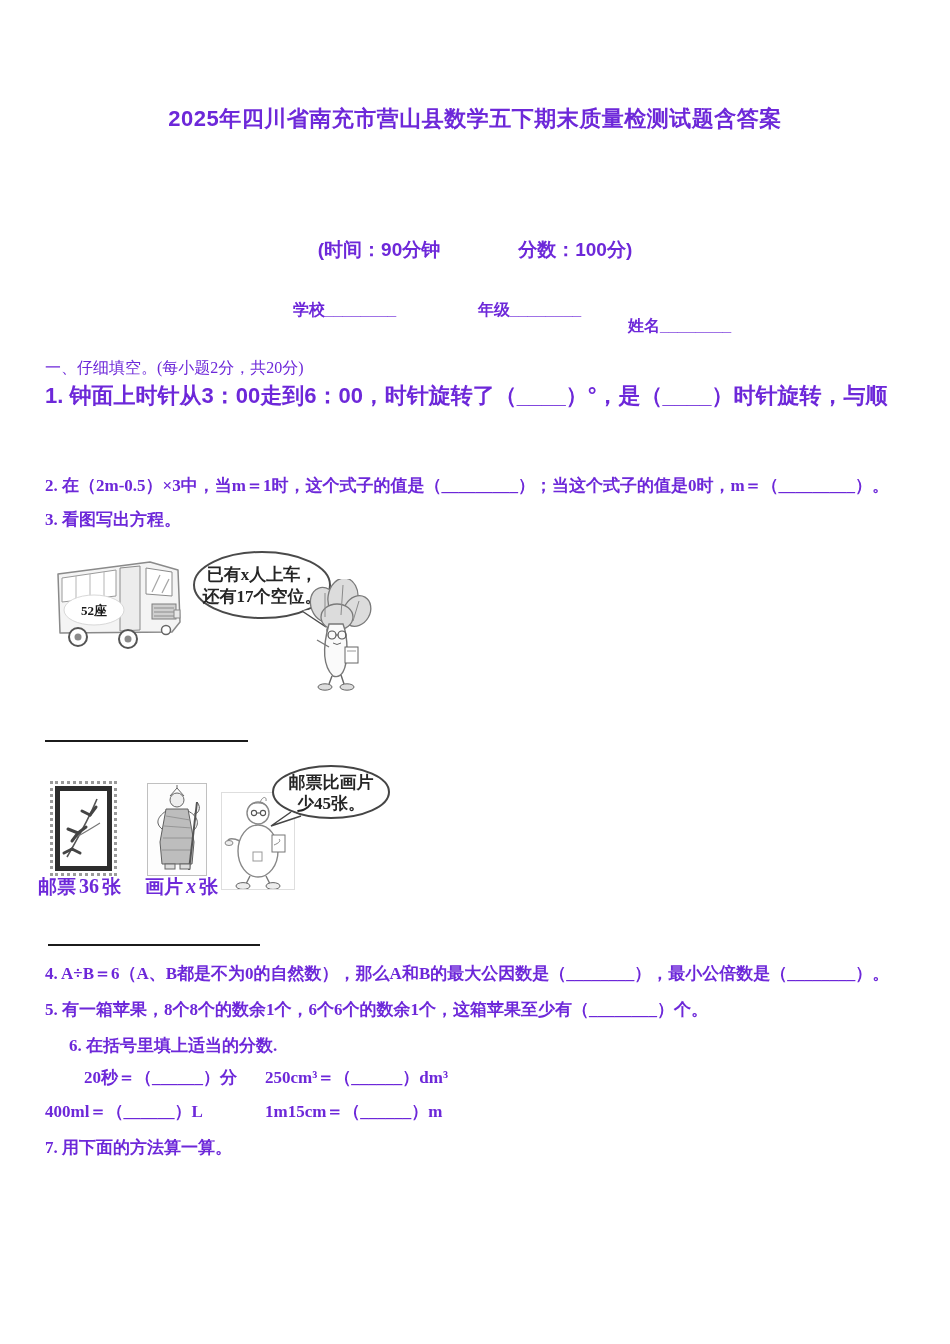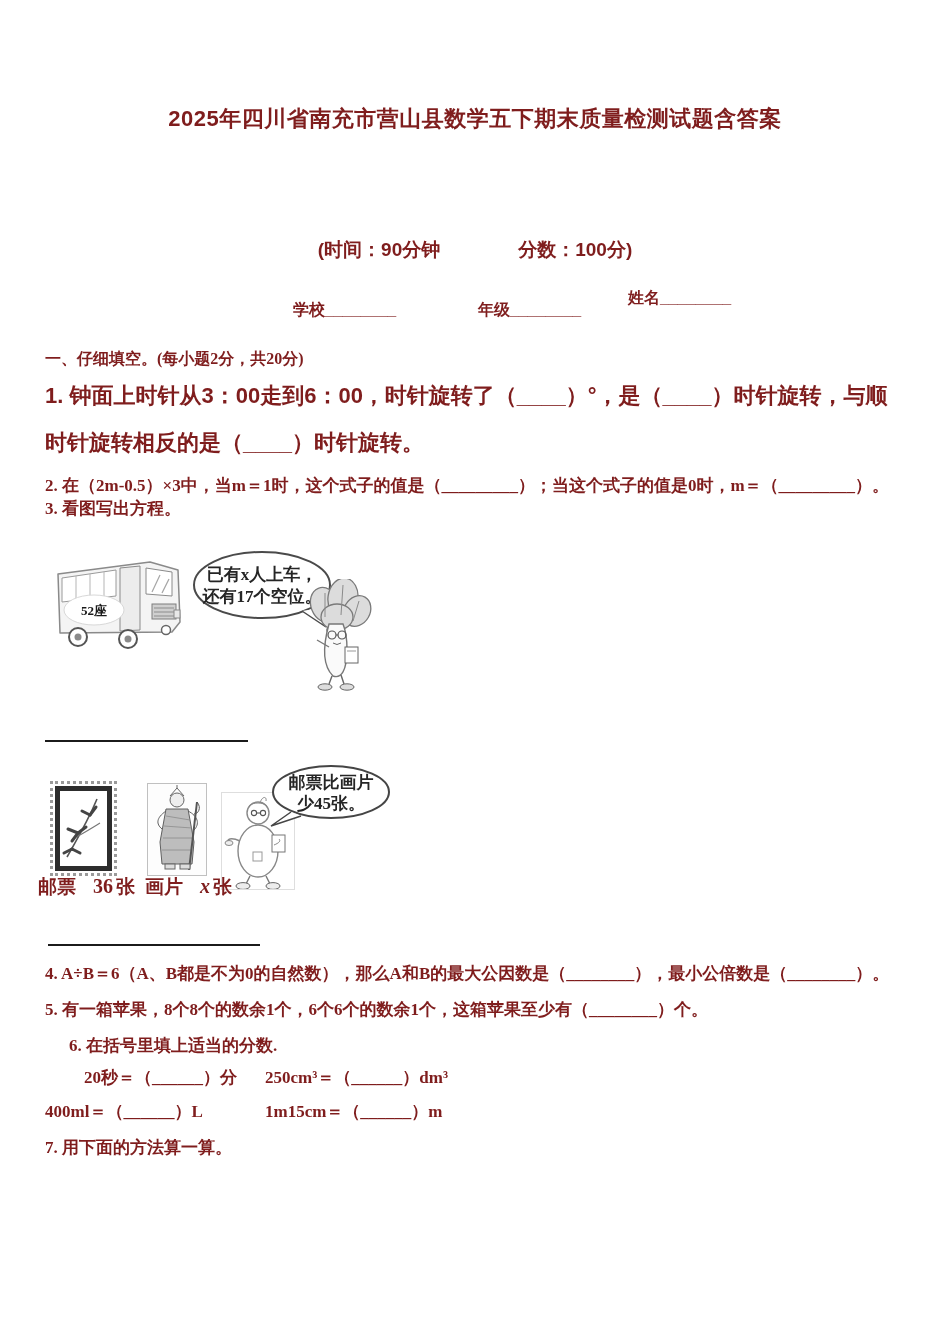--- a/index.html
+++ b/index.html
@@ -1,32 +1,32 @@
 <!DOCTYPE html>
 <html><head>
 <meta charset="utf-8">
 <style>
   html,body{margin:0;padding:0;background:#fff;}
   .page{position:relative;width:950px;height:1344px;background:#ffffff;overflow:hidden;
-        color:#7f1d1d;font-family:"Liberation Serif","DejaVu Serif",serif;}
+        color:#6d28d9;font-family:"Liberation Serif","DejaVu Serif",serif;}
   .abs{position:absolute;white-space:nowrap;}
   .sans{font-family:"Liberation Sans","DejaVu Sans",sans-serif;}
   .serif{font-family:"Liberation Serif","DejaVu Serif",serif;}
 
   .title{top:104px;left:0;width:950px;text-align:center;font-size:22px;font-weight:bold;letter-spacing:.5px;}
   .meta{top:237px;left:0;width:950px;display:flex;justify-content:center;gap:78px;
         font-size:19px;font-weight:bold;}
   .field{font-size:16px;font-weight:bold;margin-left:43px;}
-  .f-school{left:250px;top:300px;} .f-grade{left:435px;top:300px;} .f-name{left:585px;top:288px;}
-
-  .sec-heading{left:45px;top:349px;font-size:16px;font-weight:bold;}
+  .f-school{left:250px;top:300px;} .f-grade{left:435px;top:300px;} .f-name{left:585px;top:316px;}
+
+  .sec-heading{left:45px;top:358px;font-size:16px;font-weight:normal;}
   .q1{left:45px;font-size:22px;font-weight:bold;}
   .q1-l1{top:381px;} .q1-l2{top:428px;}
   .q{left:45px;font-size:17px;font-weight:bold;}
-  .q2{top:474px;} .q3{top:497px;}
+  .q2{top:474px;} .q3{top:508px;}
   .q4{top:962px;} .q5{top:998px;} .q6{top:1034px;margin-left:24px;}
   .conv{font-size:17px;font-weight:bold;}
   .c1{left:45px;top:1066px;margin-left:39px;} .c2{left:265px;top:1066px;text-align:center;}
   .c3{left:45px;top:1100px;} .c4{left:265px;top:1100px;}
   .q7{top:1136px;}
 
   .ans-line{height:0;border-top:2px solid #1b1b1b;}
   .line1{left:45px;top:740px;width:203px;}
   .line2{left:48px;top:944px;width:212px;}
 
@@ -37,21 +37,21 @@
   .stamp{left:50px;top:781px;width:67px;height:95px;background:#fff;
          border:3px dotted #9a9a9a;box-sizing:border-box;padding:2px;}
   .stamp-frame{width:100%;height:100%;border:5px solid #2d2d2d;box-sizing:border-box;background:#fff;}
   .card{left:147px;top:783px;width:60px;height:93px;border:1px solid #c0c0c0;
         background:#fdfdfd;box-sizing:border-box;}
   .charbox{left:221px;top:792px;width:74px;height:98px;border:1px solid #dedede;background:#fff;box-sizing:border-box;}
   .bubble2{left:263px;top:764px;}
 
   .img-label{top:874px;font-size:19px;font-weight:bold;}
   .lab1{left:38px;} .lab2{left:145px;}
-  .img-label .num{font-size:20px;padding:0 3px;margin-left:14px;}
+  .img-label .num{font-size:20px;padding:0 3px;}
   .img-label .it{font-style:italic;}
 
   .bub-text{font-family:"Liberation Serif","DejaVu Serif",serif;font-size:17px;font-weight:600;
             fill:#252525;text-anchor:middle;}
   .seat-text{font-family:"Liberation Serif","DejaVu Serif",serif;font-size:13px;font-weight:bold;
              fill:#1a1a1a;text-anchor:middle;}
 </style>
 </head>
 <body>
 
@@ -64,21 +64,20 @@
     <span>分数：100分)</span>
   </div>
 
   <span class="abs field sans f-school">学校________</span>
   <span class="abs field sans f-grade">年级________</span>
   <span class="abs field sans f-name">姓名________</span>
 
   <div class="abs sec-heading serif">一、仔细填空。(每小题2分，共20分)</div>
 
   <div class="abs q1 q1-l1 sans">1. 钟面上时针从3：00走到6：00，时针旋转了（____）°，是（____）时针旋转，与顺</div>
-  <div class="abs q1 q1-l2 sans">时针旋转相反的是（____）时针旋转。</div>
 
   <div class="abs q q2 serif">2. 在（2m-0.5）×3中，当m＝1时，这个式子的值是（_________）；当这个式子的值是0时，m＝（_________）。</div>
   <div class="abs q q3 serif">3. 看图写出方程。</div>
 
   <svg class="abs bus-svg" width="140" height="105" viewBox="0 0 140 105">
     <g stroke="#8a8a8a" stroke-width="1.5" fill="#f4f4f4" stroke-linejoin="round">
       <path d="M10 24 L102 12 L130 20 L132 72 L124 82 L12 83 Z"></path>
     </g>
     <polygon points="14,28 68,20 68,46 14,52" fill="#ffffff" stroke="#9a9a9a"></polygon>
     <g stroke="#b5b5b5" stroke-width="1">

